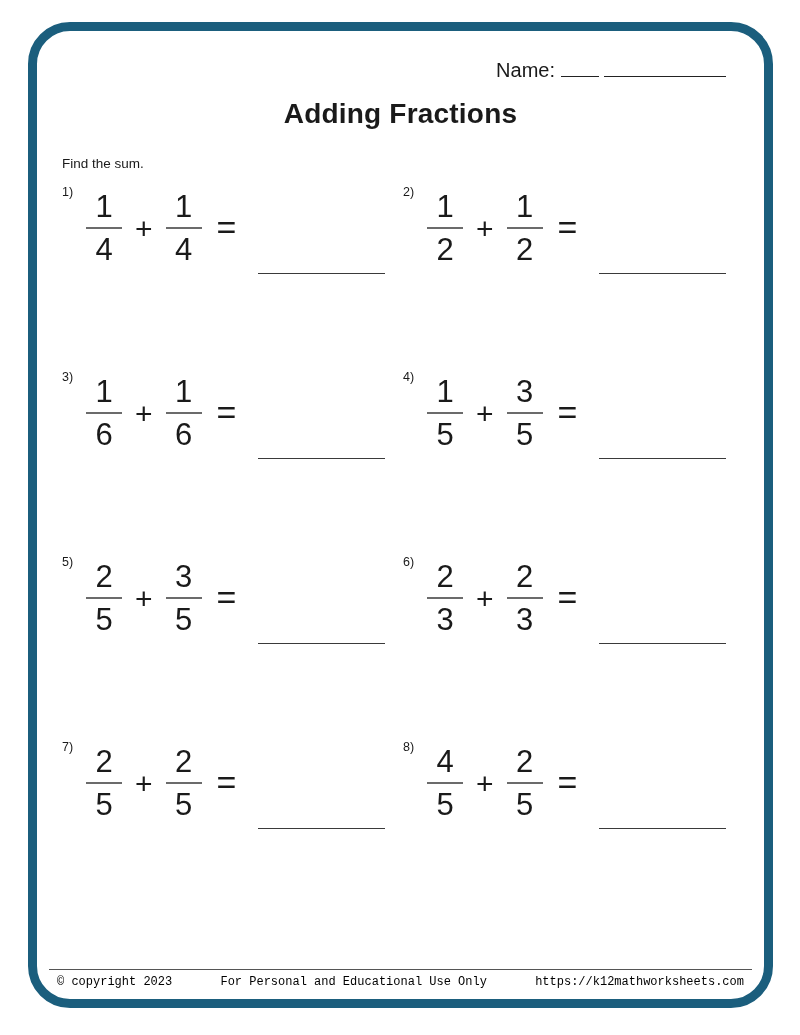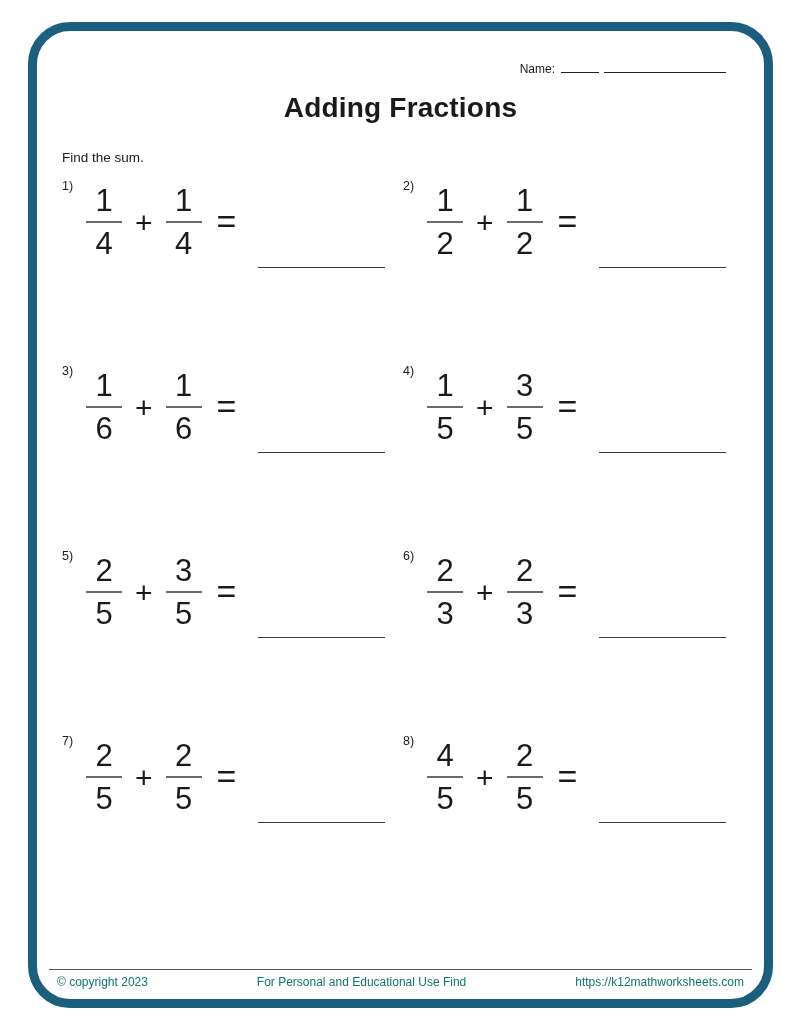--- a/index.html
+++ b/index.html
@@ -19,21 +19,21 @@
     height: 986px;
     border: 9px solid #1b5e7d;
     border-radius: 42px;
     background: #ffffff;
   }
   .name-row {
     display: flex;
     justify-content: flex-end;
     align-items: baseline;
     margin: 28px 38px 0 0;
-    font-size: 12px;
+    font-size: 20px;
   }
   .name-label { margin-right: 6px; }
   .name-blank-short {
     display: inline-block;
     width: 38px;
     border-bottom: 1.5px solid #222;
     height: 14px;
     margin-right: 5px;
   }
   .name-blank-long {
@@ -109,21 +109,22 @@
     position: absolute;
     left: 12px;
     right: 12px;
     bottom: 10px;
     border-top: 1.6px solid #555;
     display: flex;
     justify-content: space-between;
     align-items: flex-end;
     padding: 5px 8px 0 8px;
     font-size: 12px;
-    color: #0f766e;
+    color: #000000;
+    font-family: Liberation Mono, monospace;
   }
 </style>
 </head>
 <body>
 
 <div class="frame">
 
   <div class="name-row">
     <span class="name-label">Name:</span>
     <span class="name-blank-short"></span>
@@ -285,17 +286,17 @@
         </span>
         <span class="op-eq">=</span>
         <span class="answer-blank"></span>
       </div>
     </div>
 
   </div>
 
   <div class="footer">
     <span>© copyright 2023</span>
-    <span>For Personal and Educational Use Find</span>
+    <span>For Personal and Educational Use Only</span>
     <span>https://k12mathworksheets.com</span>
   </div>
 
 </div>
 
 </body></html>

